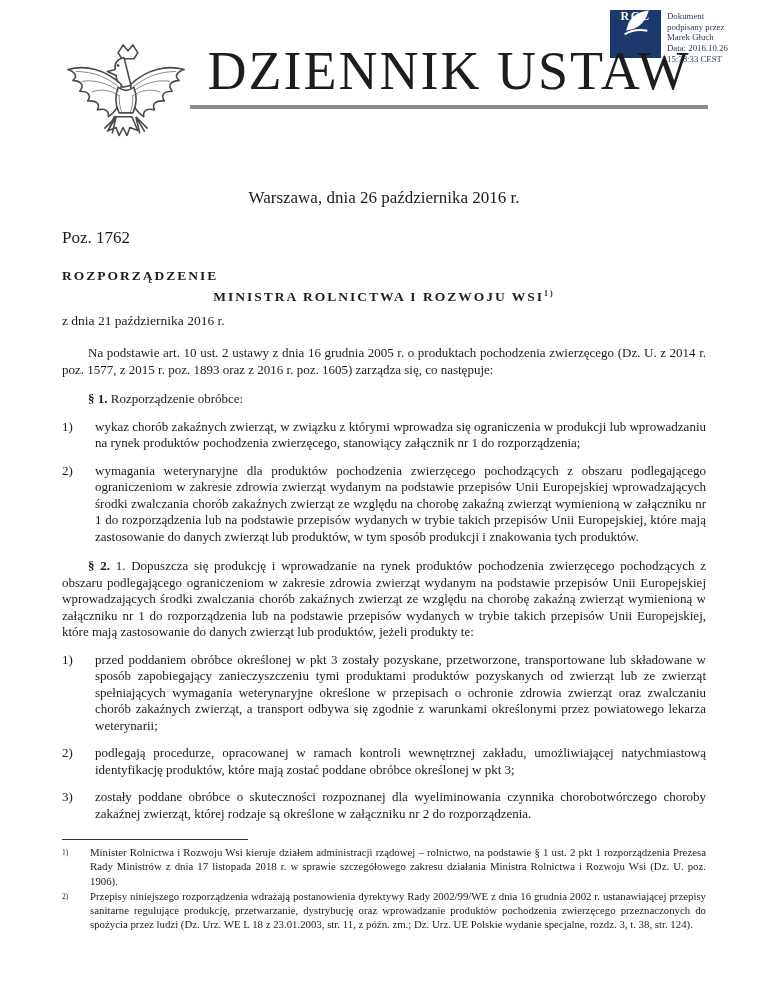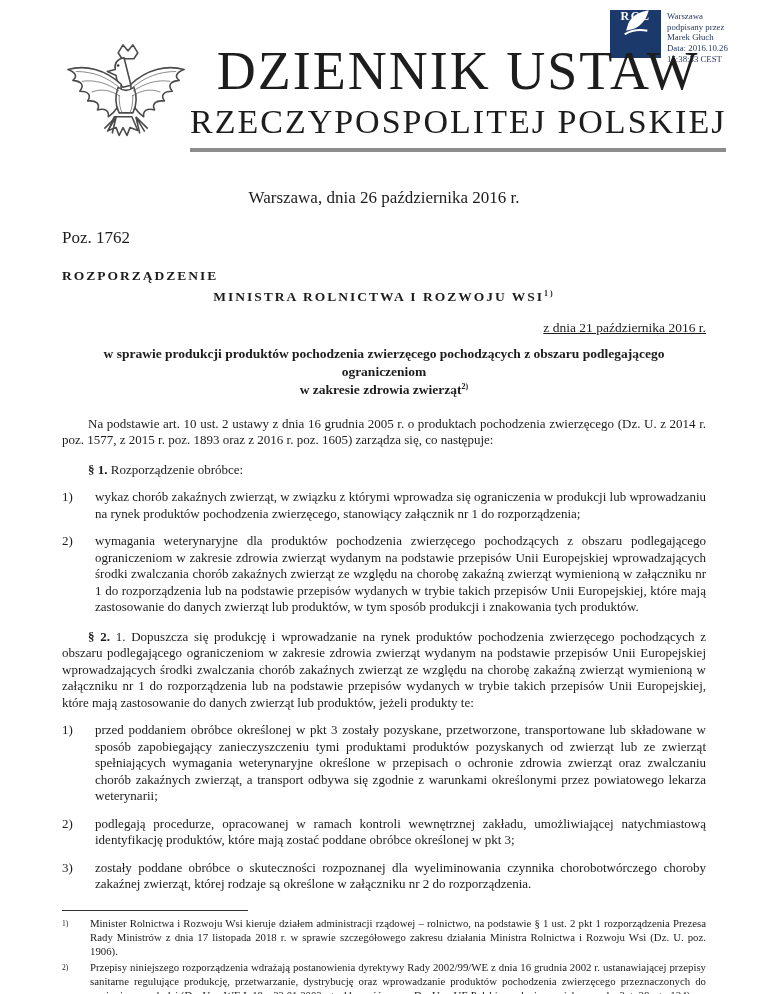--- a/index.html
+++ b/index.html
@@ -24,21 +24,21 @@
   .titles{flex:1;text-align:center;padding-top:4px;}
   .title1{font-size:54px;letter-spacing:2px;line-height:1.0;color:#1d1d1d;white-space:nowrap;}
   .title2{font-size:34px;letter-spacing:2px;line-height:1.15;margin-top:4px;color:#1d1d1d;white-space:nowrap;}
   .head-rule{height:4px;background:#8c8c8c;margin-top:7px;}
   
   .content{position:absolute;top:178px;left:62px;width:644px;}
   .dateline{text-align:center;font-size:17px;margin-top:10px;}
   .poz{text-align:left;font-size:17px;margin-top:20px;}
   .h-type{text-align:left;font-size:13.5px;font-weight:bold;letter-spacing:2px;margin-top:20px;}
   .h-issuer{text-align:center;font-size:13.5px;font-weight:bold;letter-spacing:2px;margin-top:5px;}
-  .h-date{text-align:right;font-size:13.5px;margin-top:15px;text-decoration:underline;}
+  .h-date{text-align:left;font-size:13.5px;margin-top:8px;}
   .h-subject{text-align:center;font-size:13.5px;font-weight:bold;margin-top:9px;line-height:1.35;}
   sup{font-size:8px;line-height:0;}
   .para{font-size:13px;line-height:16.5px;text-align:justify;margin:0;}
   .intro{margin-top:16px;text-indent:26px;}
   .sec{margin-top:13px;text-indent:26px;}
   .li{display:flex;margin-top:11px;font-size:13px;line-height:16.5px;}
   .li-no{width:33px;flex:none;}
   .li-text{flex:1;text-align:justify;}
   
   .fn-rule{width:186px;border:none;border-top:1px solid #333;margin:17px 0 5px 0;}
@@ -53,21 +53,21 @@
 
 <div class="stamp">
   <div class="stamp-box">
     <svg width="34" height="30" viewBox="0 0 24 20" aria-hidden="true">
       <path d="M21 1 C14 2 8.5 5.5 6.5 10.5 L5 15.5 L10.5 14 C15.5 12 19.5 7.5 21 1 Z" fill="#ffffff"></path>
       <path d="M4 18 C9 15 15 14.5 20 15.5" stroke="#ffffff" stroke-width="1.4" fill="none"></path>
     </svg>
     <span class="rcl-text">RCL</span>
   </div>
   <div class="stamp-lines">
-    <div>Warszawa</div>
+    <div>Dokument</div>
     <div>podpisany przez</div>
     <div>Marek Głuch</div>
     <div>Data: 2016.10.26</div>
     <div>15:38:33 CEST</div>
   </div>
 </div>
 
 <div class="masthead">
   <div class="eagle">
     <svg width="128" height="126" viewBox="0 0 130 128" aria-hidden="true">
@@ -88,37 +88,32 @@
         <path d="M72 48 C84 38 98 32 116 32"></path>
         <path d="M72 52 C84 44 96 40 110 42"></path>
         <path d="M71 57 C81 51 90 49 100 53"></path>
         <path d="M58 56 c0 8 1 14 3 18 M72 56 c0 8 -1 14 -3 18"></path>
       </g>
       <circle cx="57" cy="26" r="1.3" fill="#333333"></circle>
     </svg>
   </div>
   <div class="titles">
     <div class="title1">DZIENNIK USTAW</div>
-    <div class="title2">RZECZYPOSPOLITEJ POLSKIEJ</div>
     <div class="head-rule"></div>
   </div>
 </div>
 
 <div class="content">
 
   <div class="dateline">Warszawa, dnia 26 października 2016 r.</div>
   <div class="poz">Poz. 1762</div>
 
   <div class="h-type">ROZPORZĄDZENIE</div>
   <div class="h-issuer"><span>MINISTRA ROLNICTWA I ROZWOJU WSI</span><sup>1)</sup></div>
   <div class="h-date">z dnia 21 października 2016 r.</div>
-  <div class="h-subject">
-    <span>w sprawie produkcji produktów pochodzenia zwierzęcego pochodzących z obszaru podlegającego ograniczeniom</span><br>
-    <span>w zakresie zdrowia zwierząt</span><sup>2)</sup>
-  </div>
 
   <p class="para intro">Na podstawie art. 10 ust. 2 ustawy z dnia 16 grudnia 2005 r. o produktach pochodzenia zwierzęcego (Dz. U. z 2014 r. poz. 1577, z 2015 r. poz. 1893 oraz z 2016 r. poz. 1605) zarządza się, co następuje:</p>
 
   <p class="para sec"><b>§ 1.</b> <span>Rozporządzenie obróbce:</span></p>
 
   <div class="li">
     <span class="li-no">1)</span>
     <span class="li-text">wykaz chorób zakaźnych zwierząt, w związku z którymi wprowadza się ograniczenia w produkcji lub wprowadzaniu na rynek produktów pochodzenia zwierzęcego, stanowiący załącznik nr 1 do rozporządzenia;</span>
   </div>
   <div class="li">

